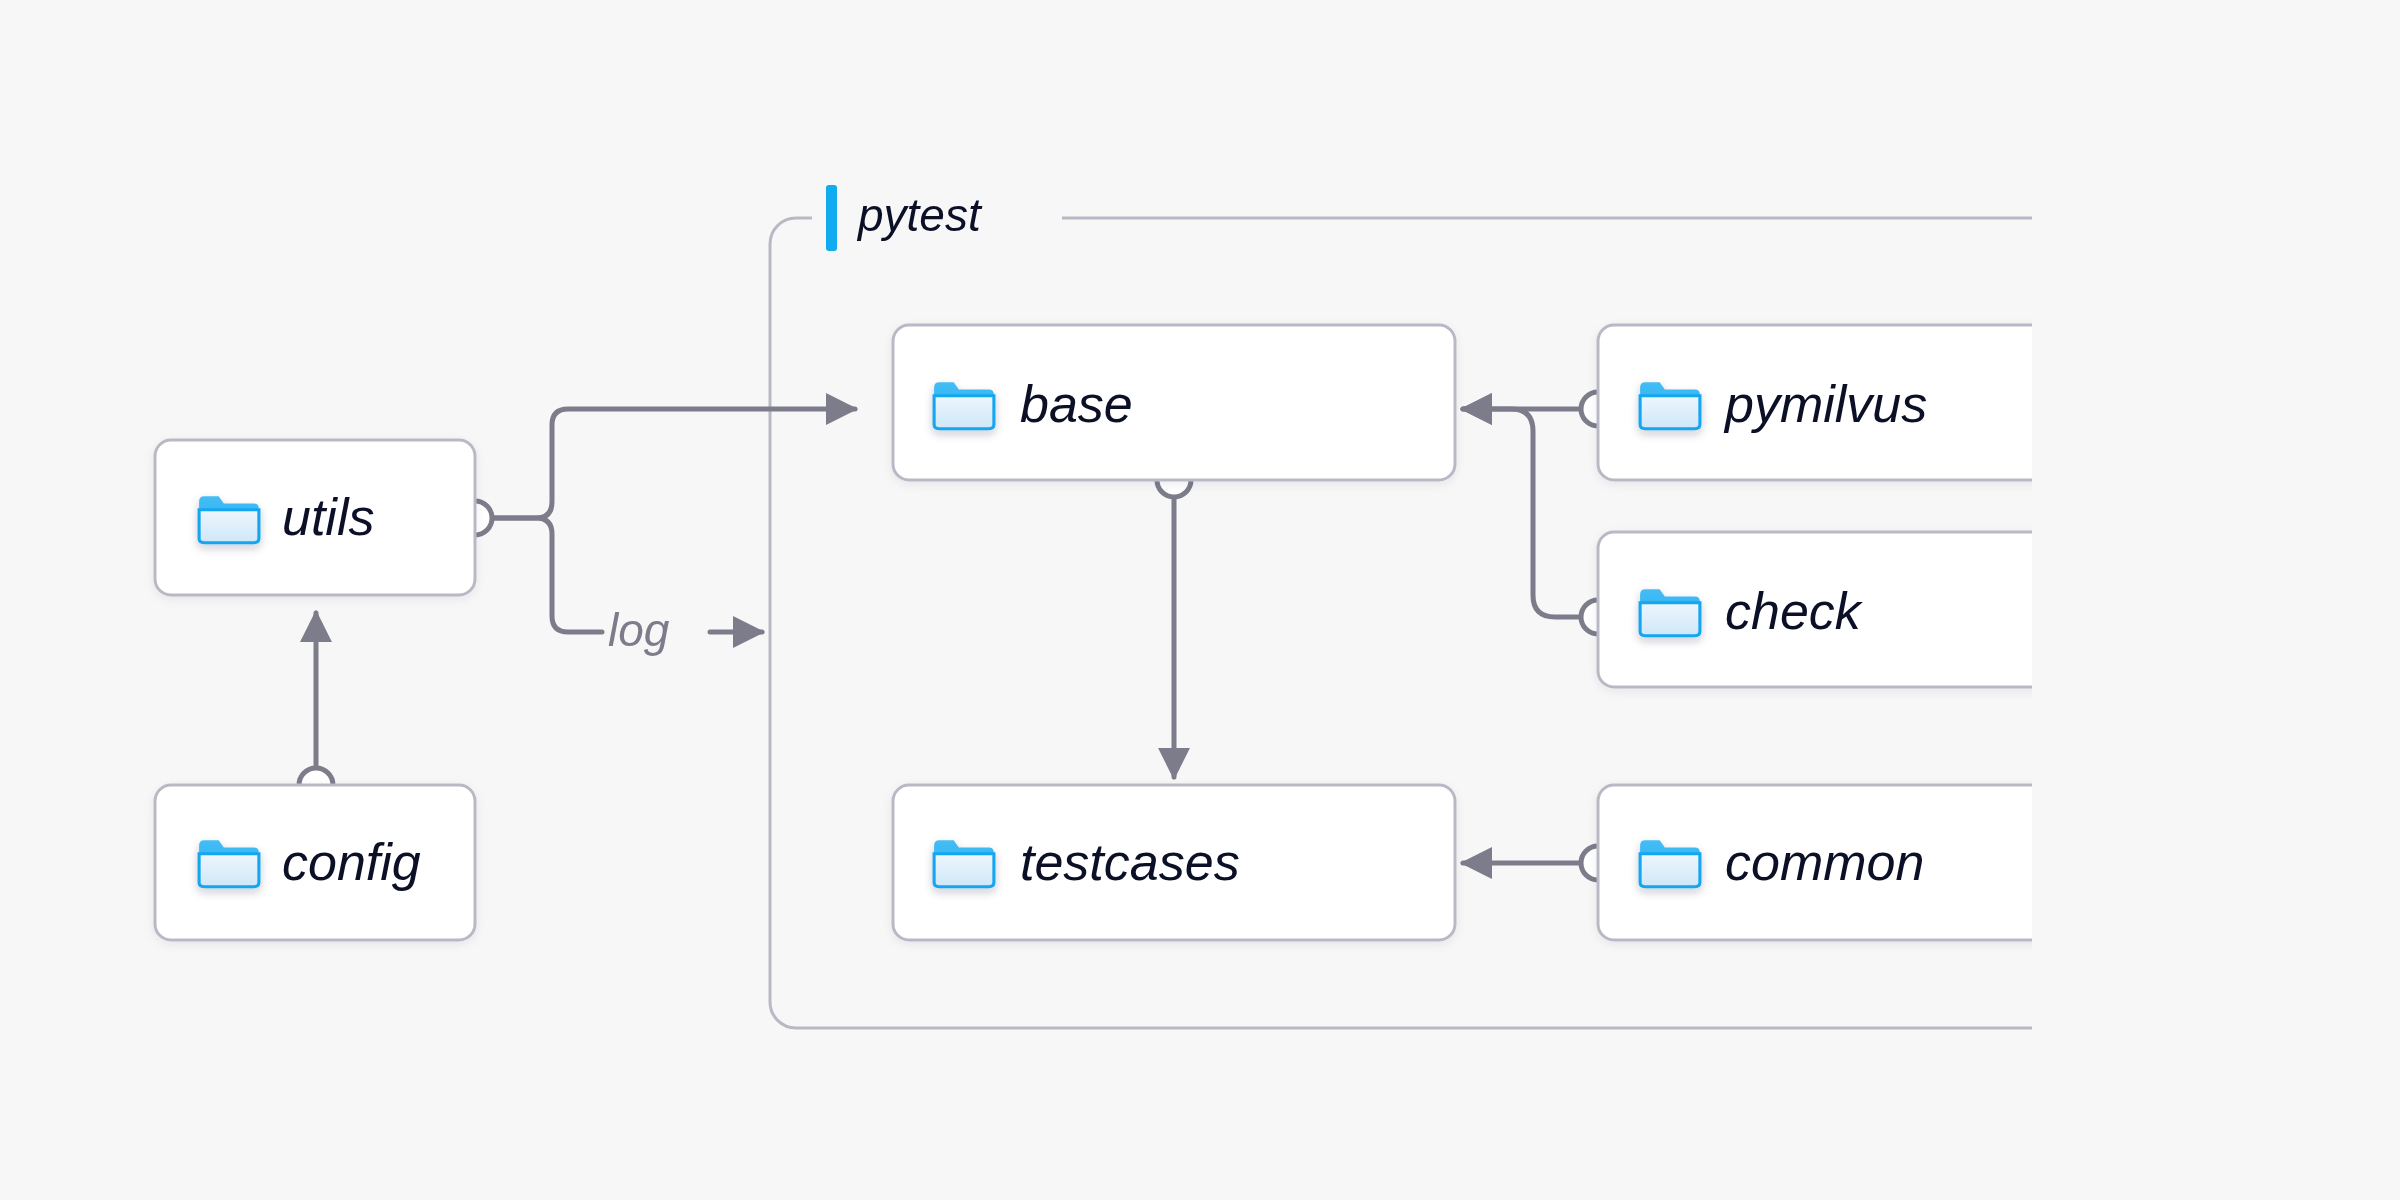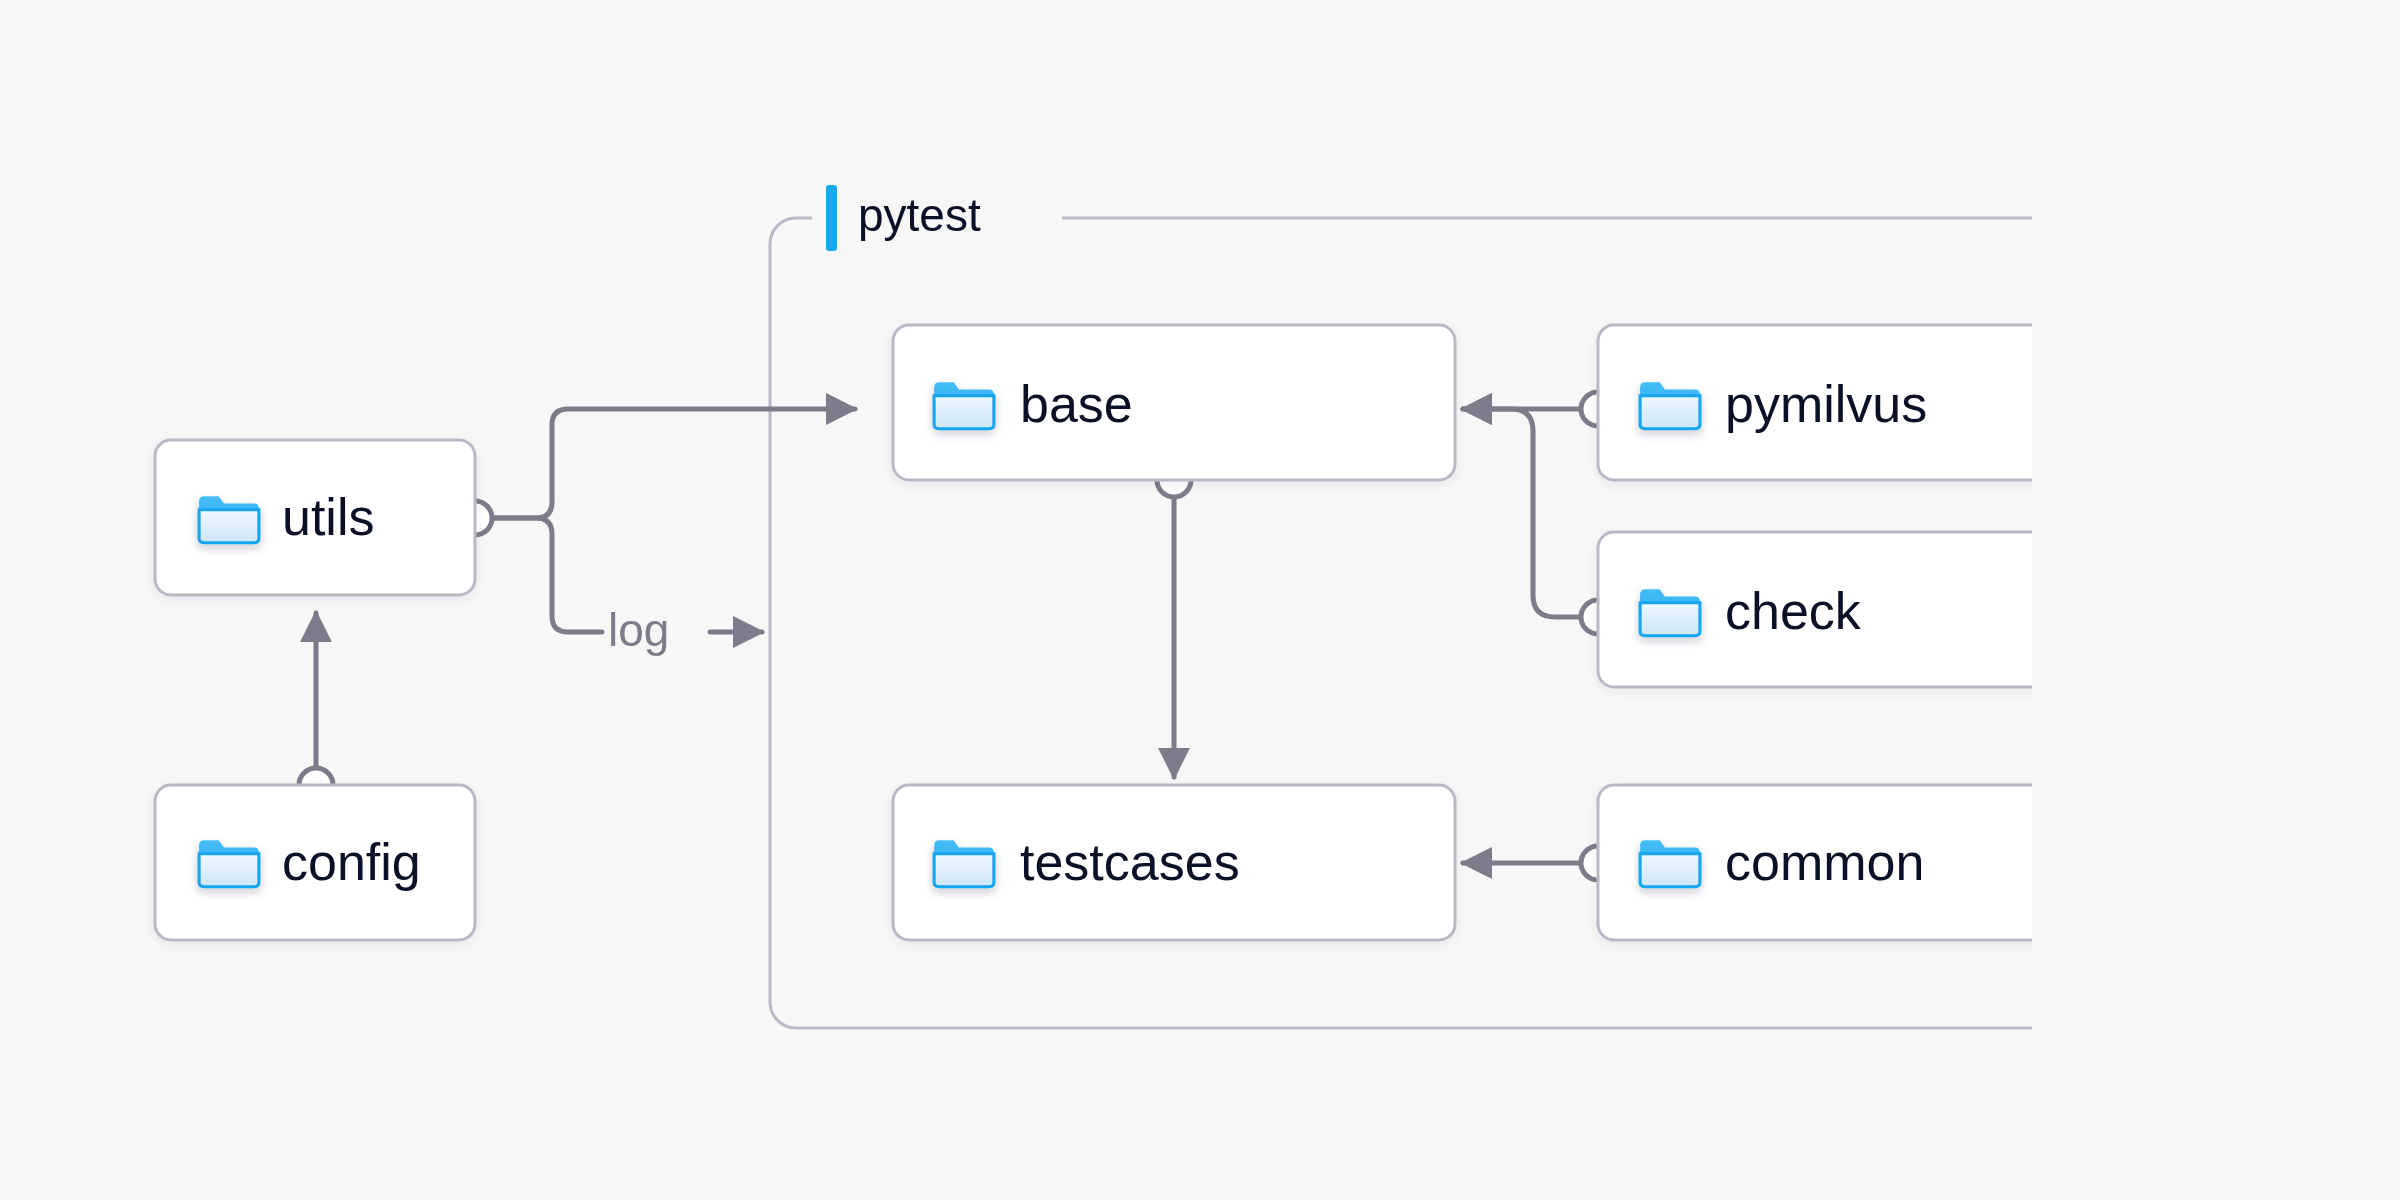--- a/index.html
+++ b/index.html
@@ -7,20 +7,21 @@
     padding: 0;
     background: #f7f7f8;
   }
   #canvas {
     position: relative;
     width: 2032px;
     height: 1200px;
     background: #f7f7f8;
     font-family: "Liberation Sans", sans-serif;
     overflow: hidden;
+    font-style: italic;
   }
   #diagram-svg {
     position: absolute;
     inset: 0;
     width: 2400px;
     height: 1200px;
   }
   .node-box {
     fill: #ffffff;
     stroke: #b9b9c6;

